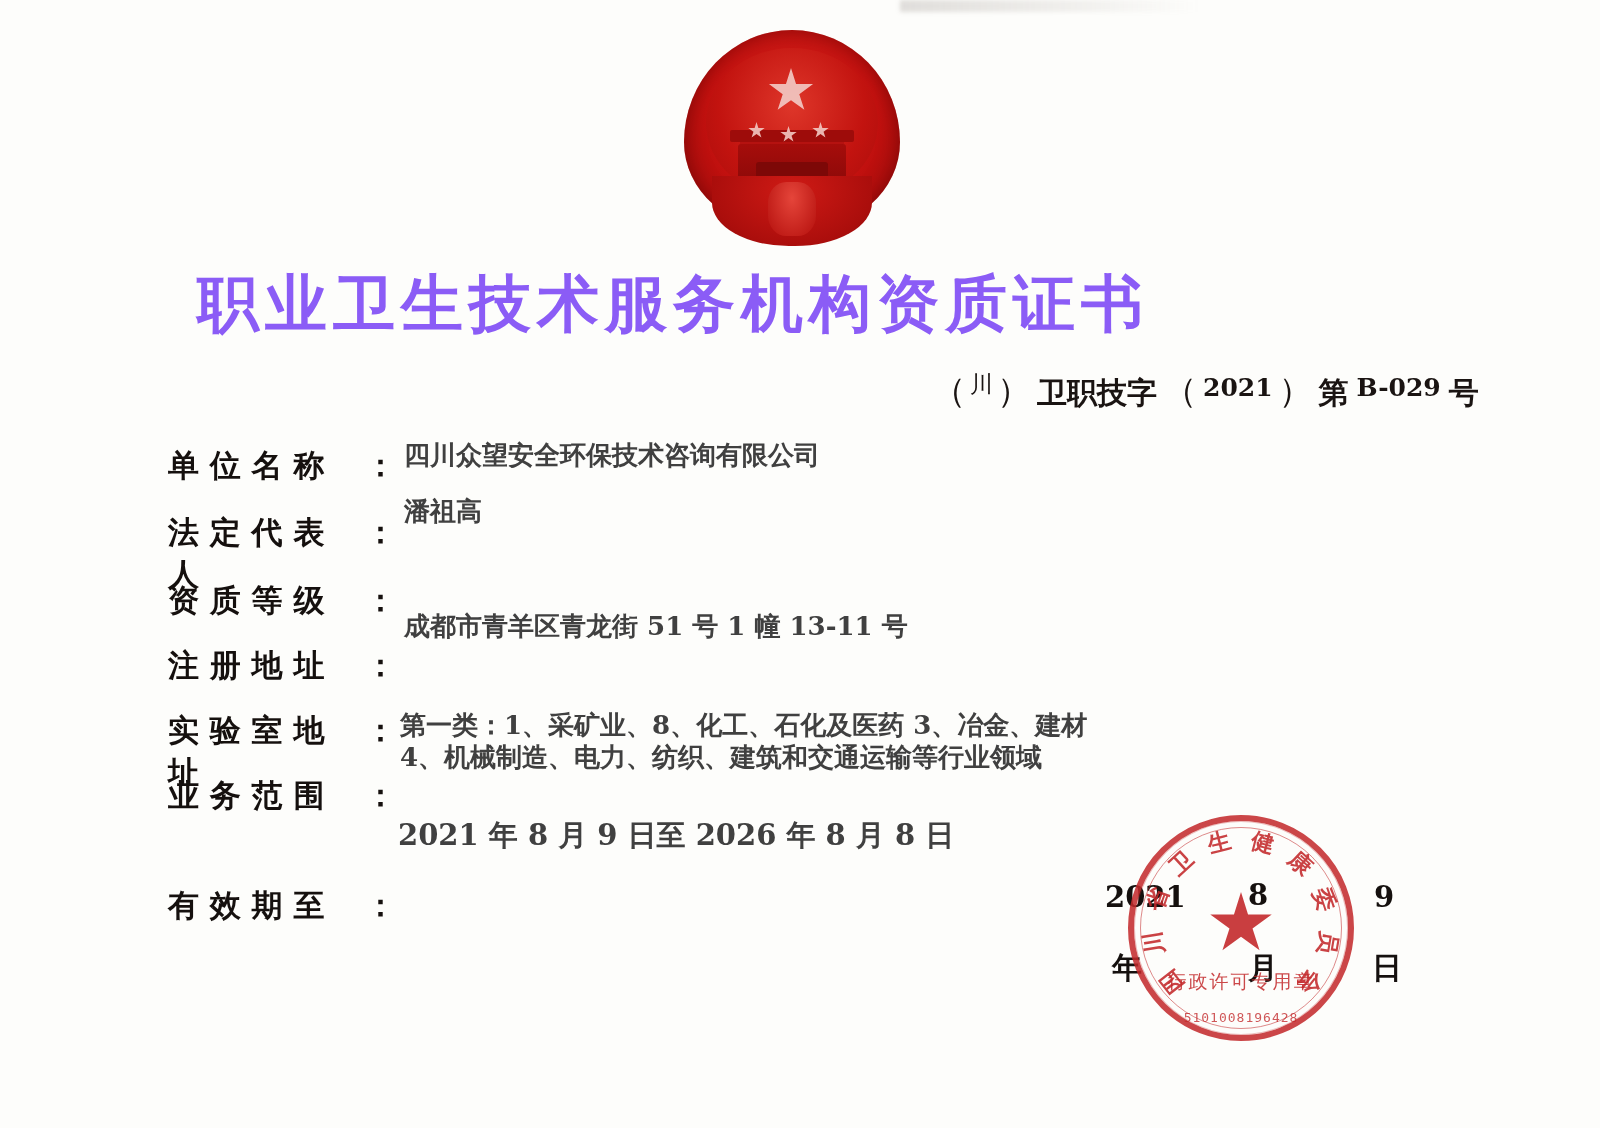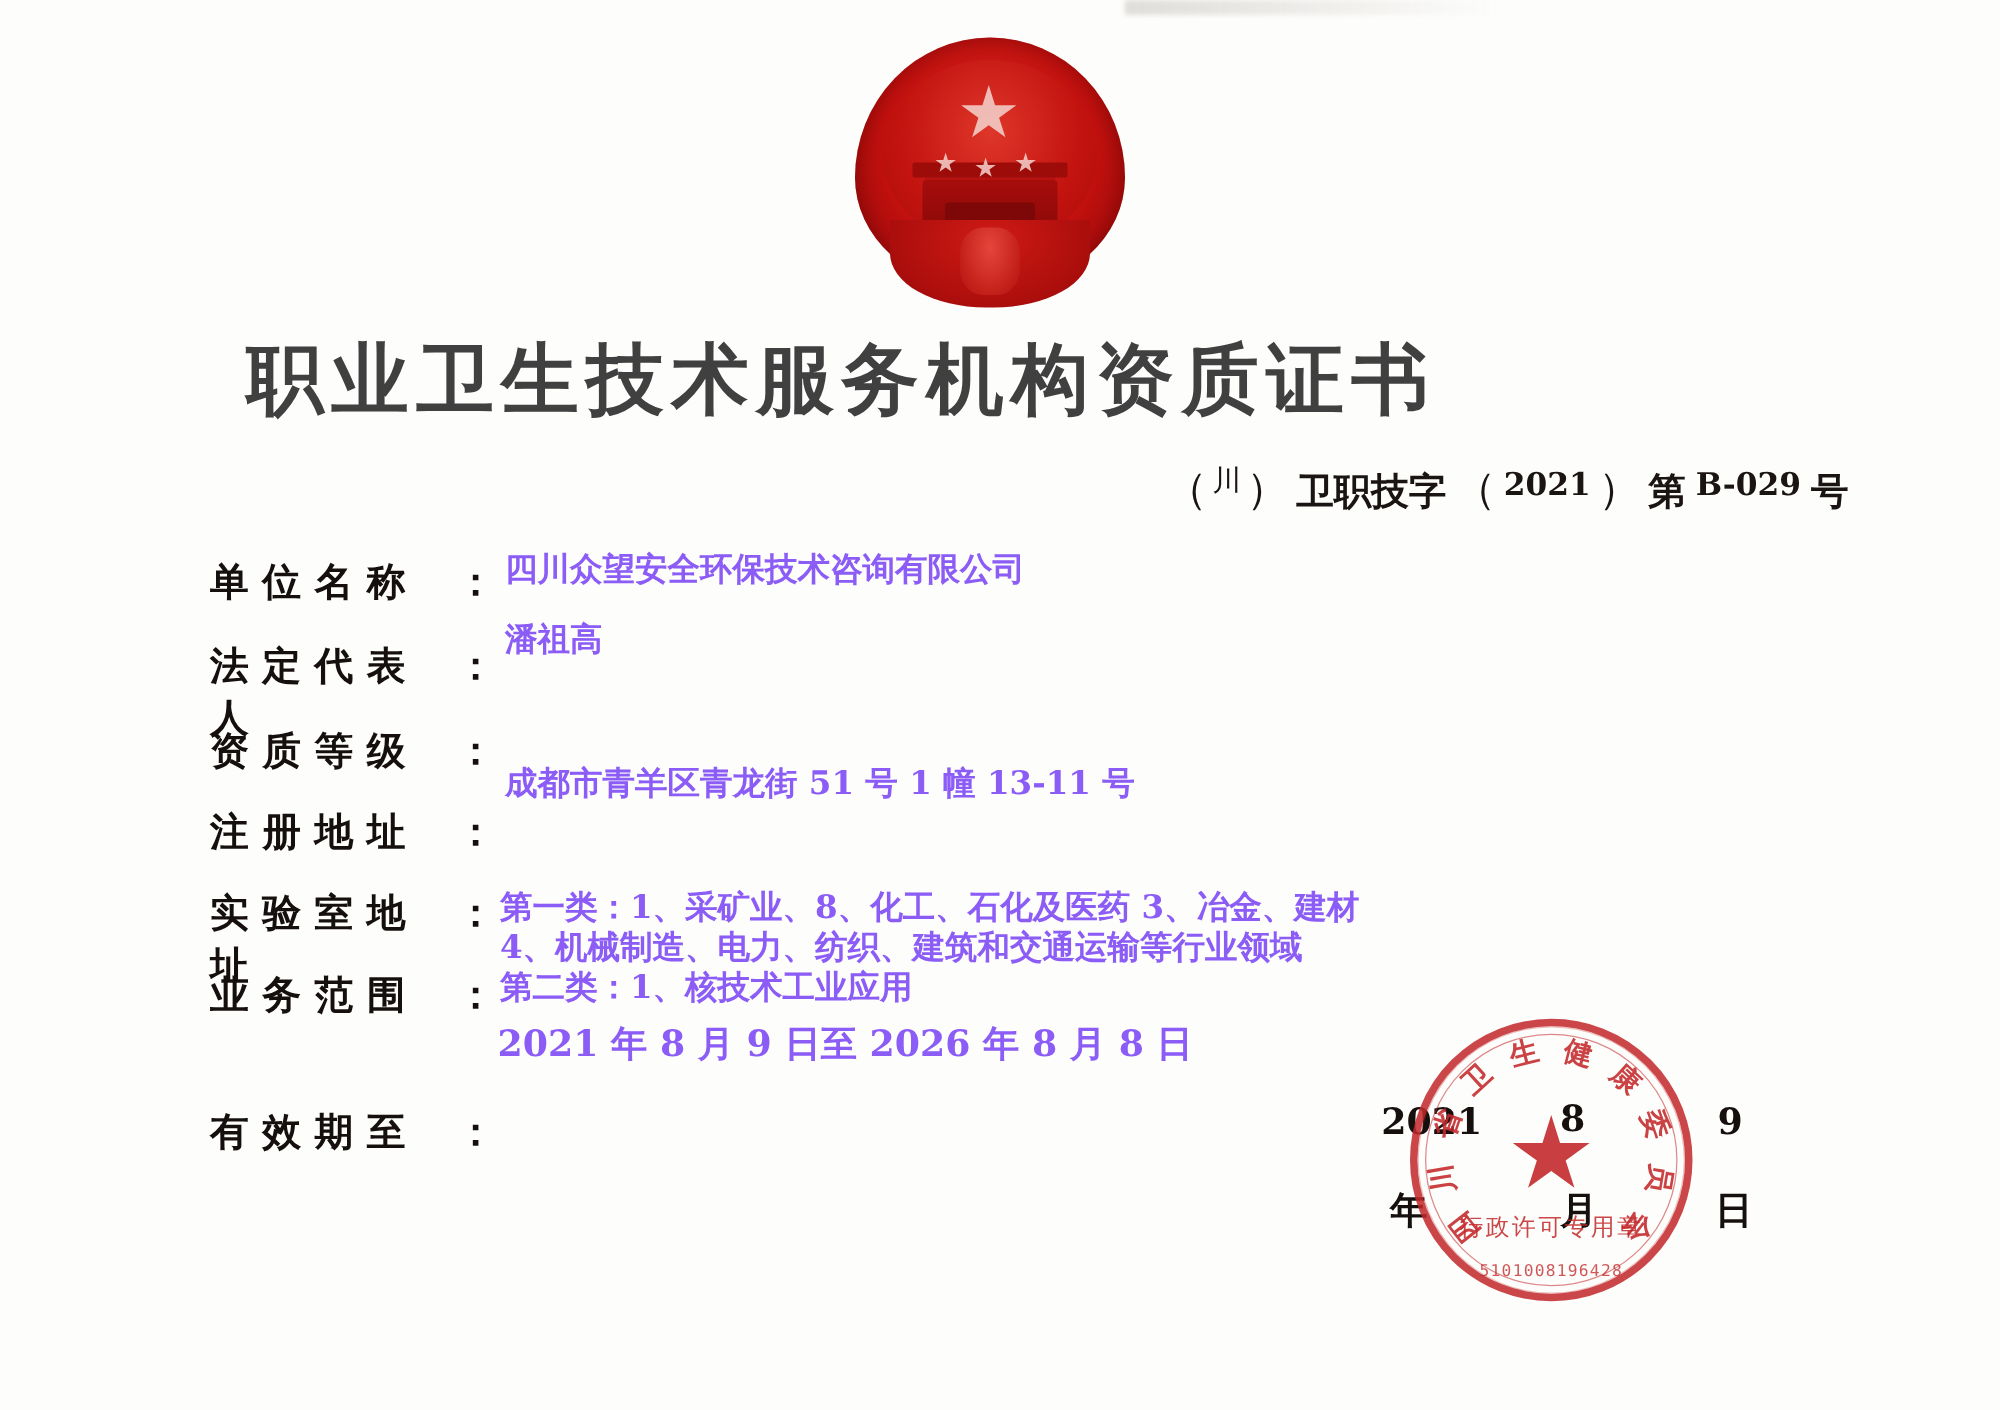--- a/index.html
+++ b/index.html
@@ -133,21 +133,21 @@
   .cert-title {
     position: absolute;
     left: 0;
     top: 262px;
     width: 1346px;
     text-align: center;
     font-family: "DejaVu Serif", "Liberation Serif", serif;
     font-weight: bold;
     font-size: 62px;
     letter-spacing: 6px;
-    color: #404040;
+    color: #8b5cf6;
     white-space: nowrap;
   }
 
   
   .cert-no {
     position: absolute;
     left: 930px;
     top: 368px;
     font-family: "DejaVu Serif", "Liberation Serif", serif;
     font-size: 30px;
@@ -192,21 +192,21 @@
   .lbl-4 { top: 645px; }
   .lbl-5 { top: 710px; }
   .lbl-6 { top: 775px; }
   .lbl-7 { top: 885px; }
 
   
   .value {
     position: absolute;
     font-family: "DejaVu Serif", "Liberation Serif", serif;
     font-weight: bold;
-    color: #8b5cf6;
+    color: #404040;
     white-space: nowrap;
   }
   .val-name     { left: 404px; top: 438px; font-size: 26px; }
   .val-legal    { left: 404px; top: 494px; font-size: 26px; }
   .val-regaddr  { left: 404px; top: 609px; font-size: 26px; }
   .val-labaddr  { left: 404px; top: 665px; font-size: 26px; }
   .val-scope1   { left: 400px; top: 708px; font-size: 26px; }
   .val-scope2   { left: 400px; top: 740px; font-size: 26px; }
   .val-scope3   { left: 400px; top: 772px; font-size: 26px; }
   .val-validity { left: 398px; top: 816px; font-size: 29px; }
@@ -402,21 +402,20 @@
   <div class="label lbl-7">
     <span>有 效 期 至</span>
     <span class="colon">：</span>
   </div>
 
   <div class="value val-name">四川众望安全环保技术咨询有限公司</div>
   <div class="value val-legal">潘祖高</div>
   <div class="value val-regaddr">成都市青羊区青龙街 51 号 1 幢 13-11 号</div>
   <div class="value val-scope1">第一类：1、采矿业、8、化工、石化及医药 3、冶金、建材</div>
   <div class="value val-scope2">4、机械制造、电力、纺织、建筑和交通运输等行业领域</div>
-  <div class="value val-scope3">第二类：1、核技术工业应用</div>
   <div class="value val-validity">2021 年 8 月 9 日至 2026 年 8 月 8 日</div>
 
   <div class="date-year">2021</div>
   <div class="date-month">8</div>
   <div class="date-day">9</div>
   <div class="unit-year">年</div>
   <div class="unit-month">月</div>
   <div class="unit-day">日</div>
 
   <div class="seal">

